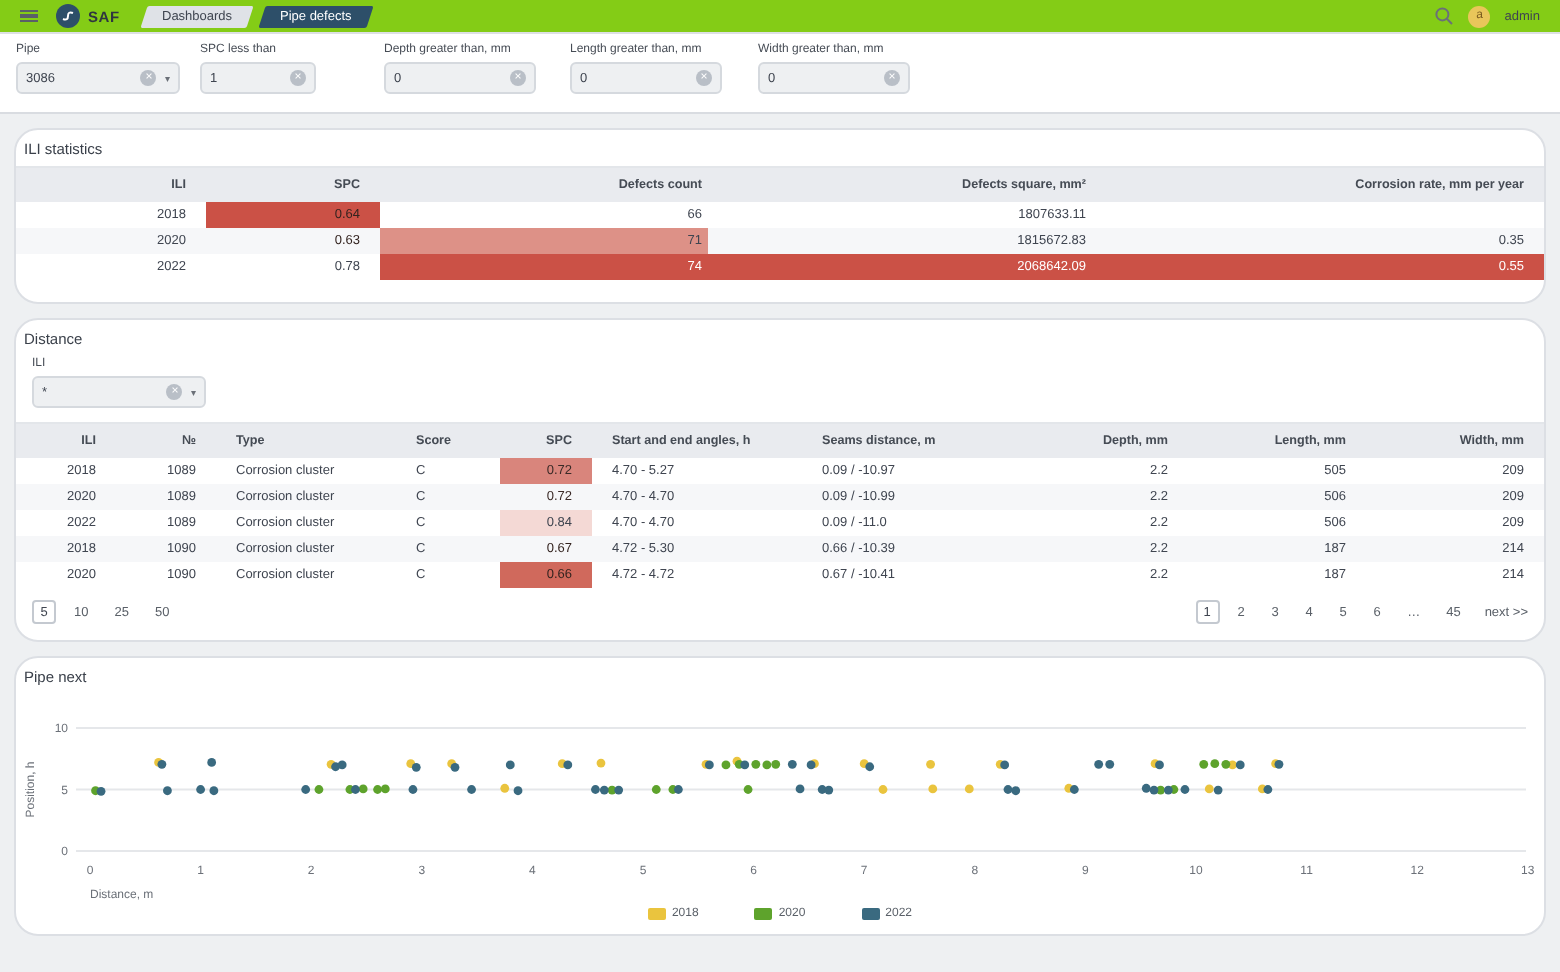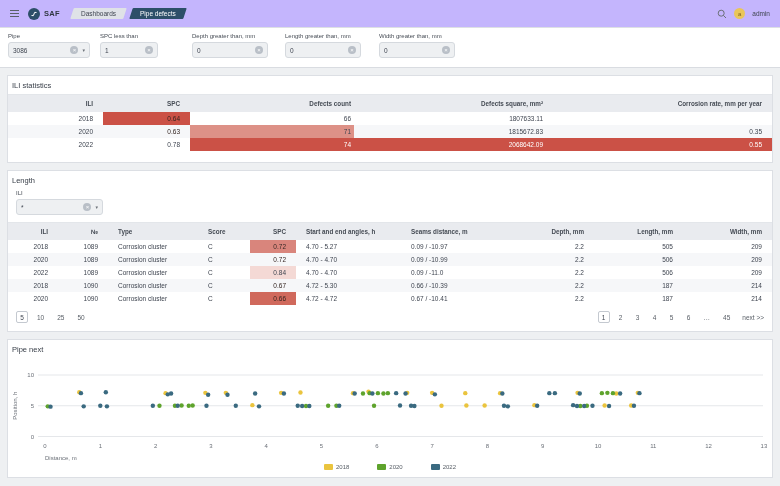--- a/index.html
+++ b/index.html
@@ -5,21 +5,21 @@
   * { margin:0; padding:0; box-sizing:border-box; }
   html,body { width:780px; height:486px; }
   body {
     background:#eef0f2;
     font-family:"Liberation Sans", sans-serif;
     font-size:7px; color:#3f4550;
     overflow:hidden;
   }
   
   .topbar {
-    height:28px; background:#c4b5fd; border-bottom:1px solid #dde0e4;
+    height:17px; background:#84cc16; border-bottom:1px solid #dde0e4;
     display:flex; align-items:center; padding:0 10px;
   }
   .burger { width:9px; display:flex; flex-direction:column; gap:1.5px; margin-right:9px; cursor:pointer; }
   .burger i { display:block; height:1.2px; background:#5a6068; }
   .logo { width:12px; height:12px; border-radius:50%; background:#2d4f69; margin-right:4px;
           display:flex; align-items:center; justify-content:center; }
   .brand { font-weight:bold; font-size:7.5px; color:#2f3640; letter-spacing:.3px; margin-right:12px; }
   .tab { height:11px; display:flex; align-items:center; padding:0 9px; margin-right:6px;
          transform:skewX(-18deg); border-radius:1px; cursor:pointer; }
   .tab > span { transform:skewX(18deg); font-size:6.5px; }
@@ -35,21 +35,21 @@
   .fgroup .flabel { font-size:6px; color:#464c55; margin-bottom:3px; white-space:nowrap; }
   .fbox { height:16px; background:#eef0f2; border:1px solid #d5d9de; border-radius:3px;
           display:flex; align-items:center; padding:0 4px; }
   .fbox .fval { flex:1; font-size:6.5px; color:#3f4550; }
   .clear-ic { width:8px; height:8px; border-radius:50%; background:#b9bfc7; color:#fff;
               font-size:6px; line-height:8px; text-align:center; cursor:pointer; flex:none; }
   .chev { font-size:5px; color:#6b7078; margin-left:4px; cursor:pointer; }
   .w-pipe{width:82px}.w-spc{width:58px}.w-num{width:76px}
   .m1{margin-right:10px}.m2{margin-right:34px}.m3{margin-right:17px}.m4{margin-right:18px}
   
-  .card { background:#fff; border:1px solid #dcdfe4; border-radius:0; margin:0 7px; }
+  .card { background:#fff; border:1px solid #dcdfe4; border-radius:12px; margin:0 7px; }
   .gap { height:7px; }
   .card-title { font-size:7.5px; color:#3a404a; padding:5px 4px 4px; }
   .card-title.bordered { border-bottom:1px solid #e3e6ea; }
   
   table { border-collapse:collapse; width:100%; table-layout:fixed; }
   th { background:#e9ebef; color:#454b54; font-weight:bold; font-size:6.3px;
        height:17px; padding:0 10px; white-space:nowrap; overflow:hidden; }
   td { height:13px; font-size:6.5px; padding:0 10px; white-space:nowrap; overflow:hidden; }
   tr.alt td { background:#f6f7f9; }
   .ta-r{text-align:right} .ta-l{text-align:left}
@@ -195,21 +195,21 @@
         <td class="ta-r bar-dark-full">0.55</td>
       </tr>
     </tbody>
   </table>
   <div style="height:11px"></div>
 </div>
 
 <div class="gap"></div>
 
 <div class="card">
-  <div class="card-title">Length</div>
+  <div class="card-title">Distance</div>
   <div class="ili-filter">
     <div class="flabel">ILI</div>
     <div class="fbox" style="width:87px">
       <span class="fval">*</span>
       <span class="clear-ic">×</span>
       <span class="chev">▾</span>
     </div>
   </div>
   <div class="defects-table-wrap">
   <table>

